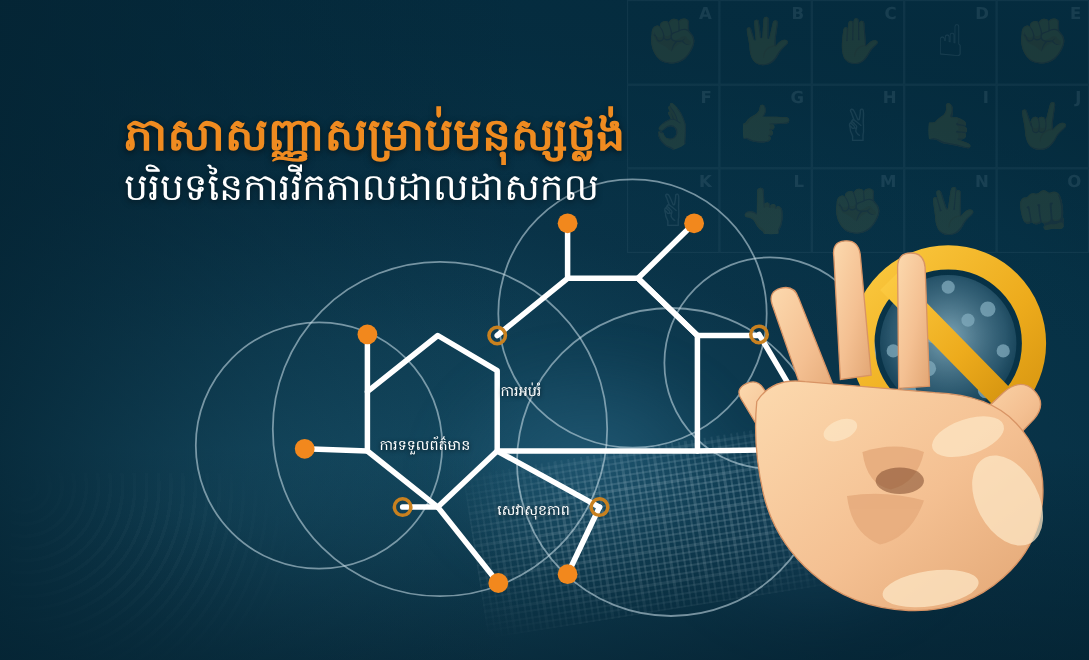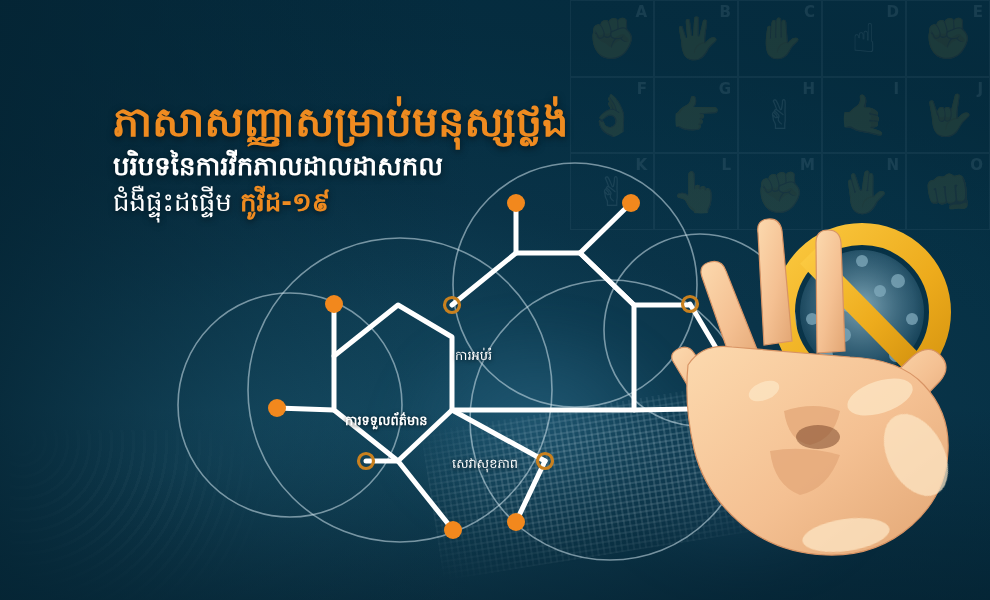--- a/index.html
+++ b/index.html
@@ -89,21 +89,21 @@
   #hand{position:absolute;right:-6px;top:215px;width:330px;height:390px;}
 
   
   .copy{position:absolute;left:113px;top:100px;width:560px;}
   .t-title{
     font-size:41px;line-height:1.12;font-weight:700;color:#ef8b20;
     letter-spacing:.2px;text-shadow:0 2px 7px rgba(0,0,0,.55);
     margin:0 0 4px 0;white-space:nowrap;
   }
   .t-sub1{
-    font-size:26px;line-height:1.25;color:#ffffff;font-weight:700;
+    font-size:34px;line-height:1.25;color:#ffffff;font-weight:400;
     text-shadow:0 2px 6px rgba(0,0,0,.5);margin:2px 0 0 0;white-space:nowrap;
   }
   .t-sub2{
     font-size:26px;line-height:1.3;color:#ffffff;font-weight:400;
     text-shadow:0 2px 6px rgba(0,0,0,.5);margin:4px 0 0 0;white-space:nowrap;
   }
   .t-sub2 .hl{color:#ef8b20;font-weight:700;}
   .t-hash{
     font-size:15px;line-height:1.3;color:#e9f2f6;font-weight:400;
     text-shadow:0 1px 4px rgba(0,0,0,.55);margin:9px 0 0 0;white-space:nowrap;
@@ -242,21 +242,21 @@
 
     <g fill="none" stroke="#c9811f" stroke-width="3.2">
       <circle cx="452" cy="305" r="7.5"></circle>
       <circle cx="690" cy="304" r="7.5"></circle>
       <circle cx="366" cy="461" r="7.5"></circle>
       <circle cx="545" cy="461" r="7.5"></circle>
     </g>
   </svg>
 
   <div class="hex-label" style="left:455px;top:347px;">ការអប់រំ</div>
-  <div class="hex-label" style="left:345px;top:412px;font-weight:bold;">ការទទួលព័ត៌មាន</div>
+  <div class="hex-label" style="left:345px;top:396px;">ការទទួលព័ត៌មាន</div>
   <div class="hex-label" style="left:452px;top:443px;margin-top:12px;">សេវាសុខភាព</div>
 
   <svg id="hand" viewBox="0 0 330 390">
     <defs>
       <radialGradient id="virusGrad" cx="50%" cy="45%" r="60%">
         <stop offset="0%" stop-color="#9fc6d6" stop-opacity=".85"></stop>
         <stop offset="70%" stop-color="#4e7d95" stop-opacity=".55"></stop>
         <stop offset="100%" stop-color="#2b5a72" stop-opacity=".25"></stop>
       </radialGradient>
       <linearGradient id="skinGrad" x1="0" y1="0" x2="1" y2="1">
@@ -330,16 +330,15 @@
         <ellipse cx="214" cy="182" rx="34" ry="16" transform="rotate(-18 214 182)"></ellipse>
         <ellipse cx="250" cy="240" rx="28" ry="44" transform="rotate(-28 250 240)"></ellipse>
         <ellipse cx="180" cy="320" rx="44" ry="16" transform="rotate(-8 180 320)"></ellipse>
       </g>
     </g>
   </svg>
 
   <div class="copy">
     <h1 class="t-title">ភាសាសញ្ញាសម្រាប់មនុស្សថ្លង់</h1>
     <p class="t-sub1">បរិបទនៃការវីកភាលដាលដាសកល</p>
-    <p class="t-sub2"><span>ជំងឺផ្ទុះដផ្ទើម </span><span class="hl">កូវីដ-១៩</span></p>
   </div>
 
 </div>
 
 </body></html>

